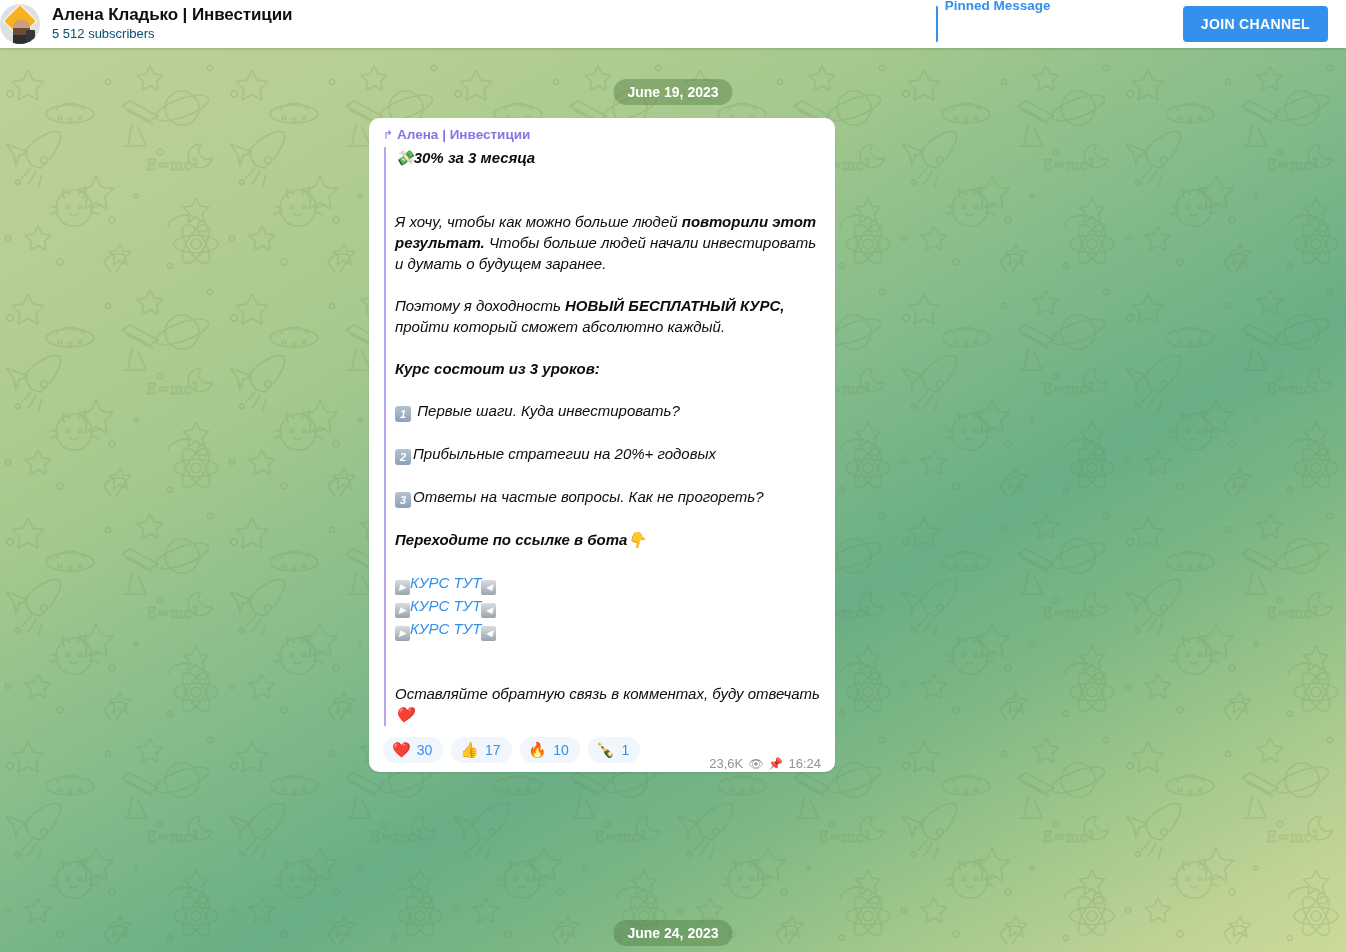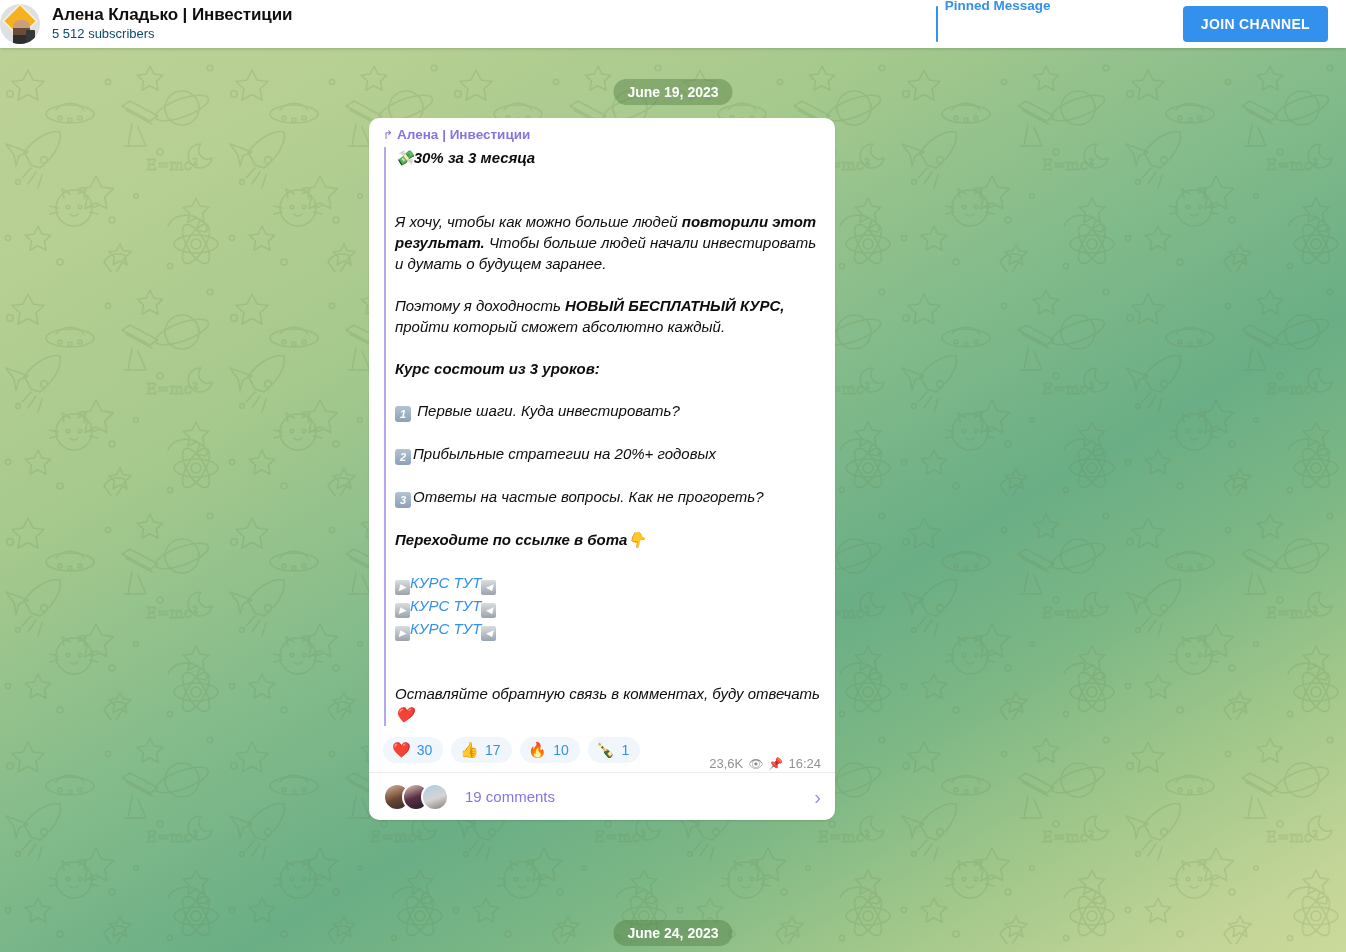--- a/index.html
+++ b/index.html
@@ -552,25 +552,16 @@
         </div>
 
         <div class="msg-meta">
           <span>23,6K</span>
           <span class="meta-icon">👁</span>
           <span class="meta-icon">📌</span>
           <span>16:24</span>
         </div>
       </div>
 
-      <div class="comments-bar">
-        <div class="commenters">
-          <div class="commenter c1"></div>
-          <div class="commenter c2"></div>
-          <div class="commenter c3"></div>
-        </div>
-        <div class="comments-label">19 comments</div>
-        <div class="comments-chevron">›</div>
-      </div>
 
     </div>
   </div>
 </div>
 
 </body></html>

